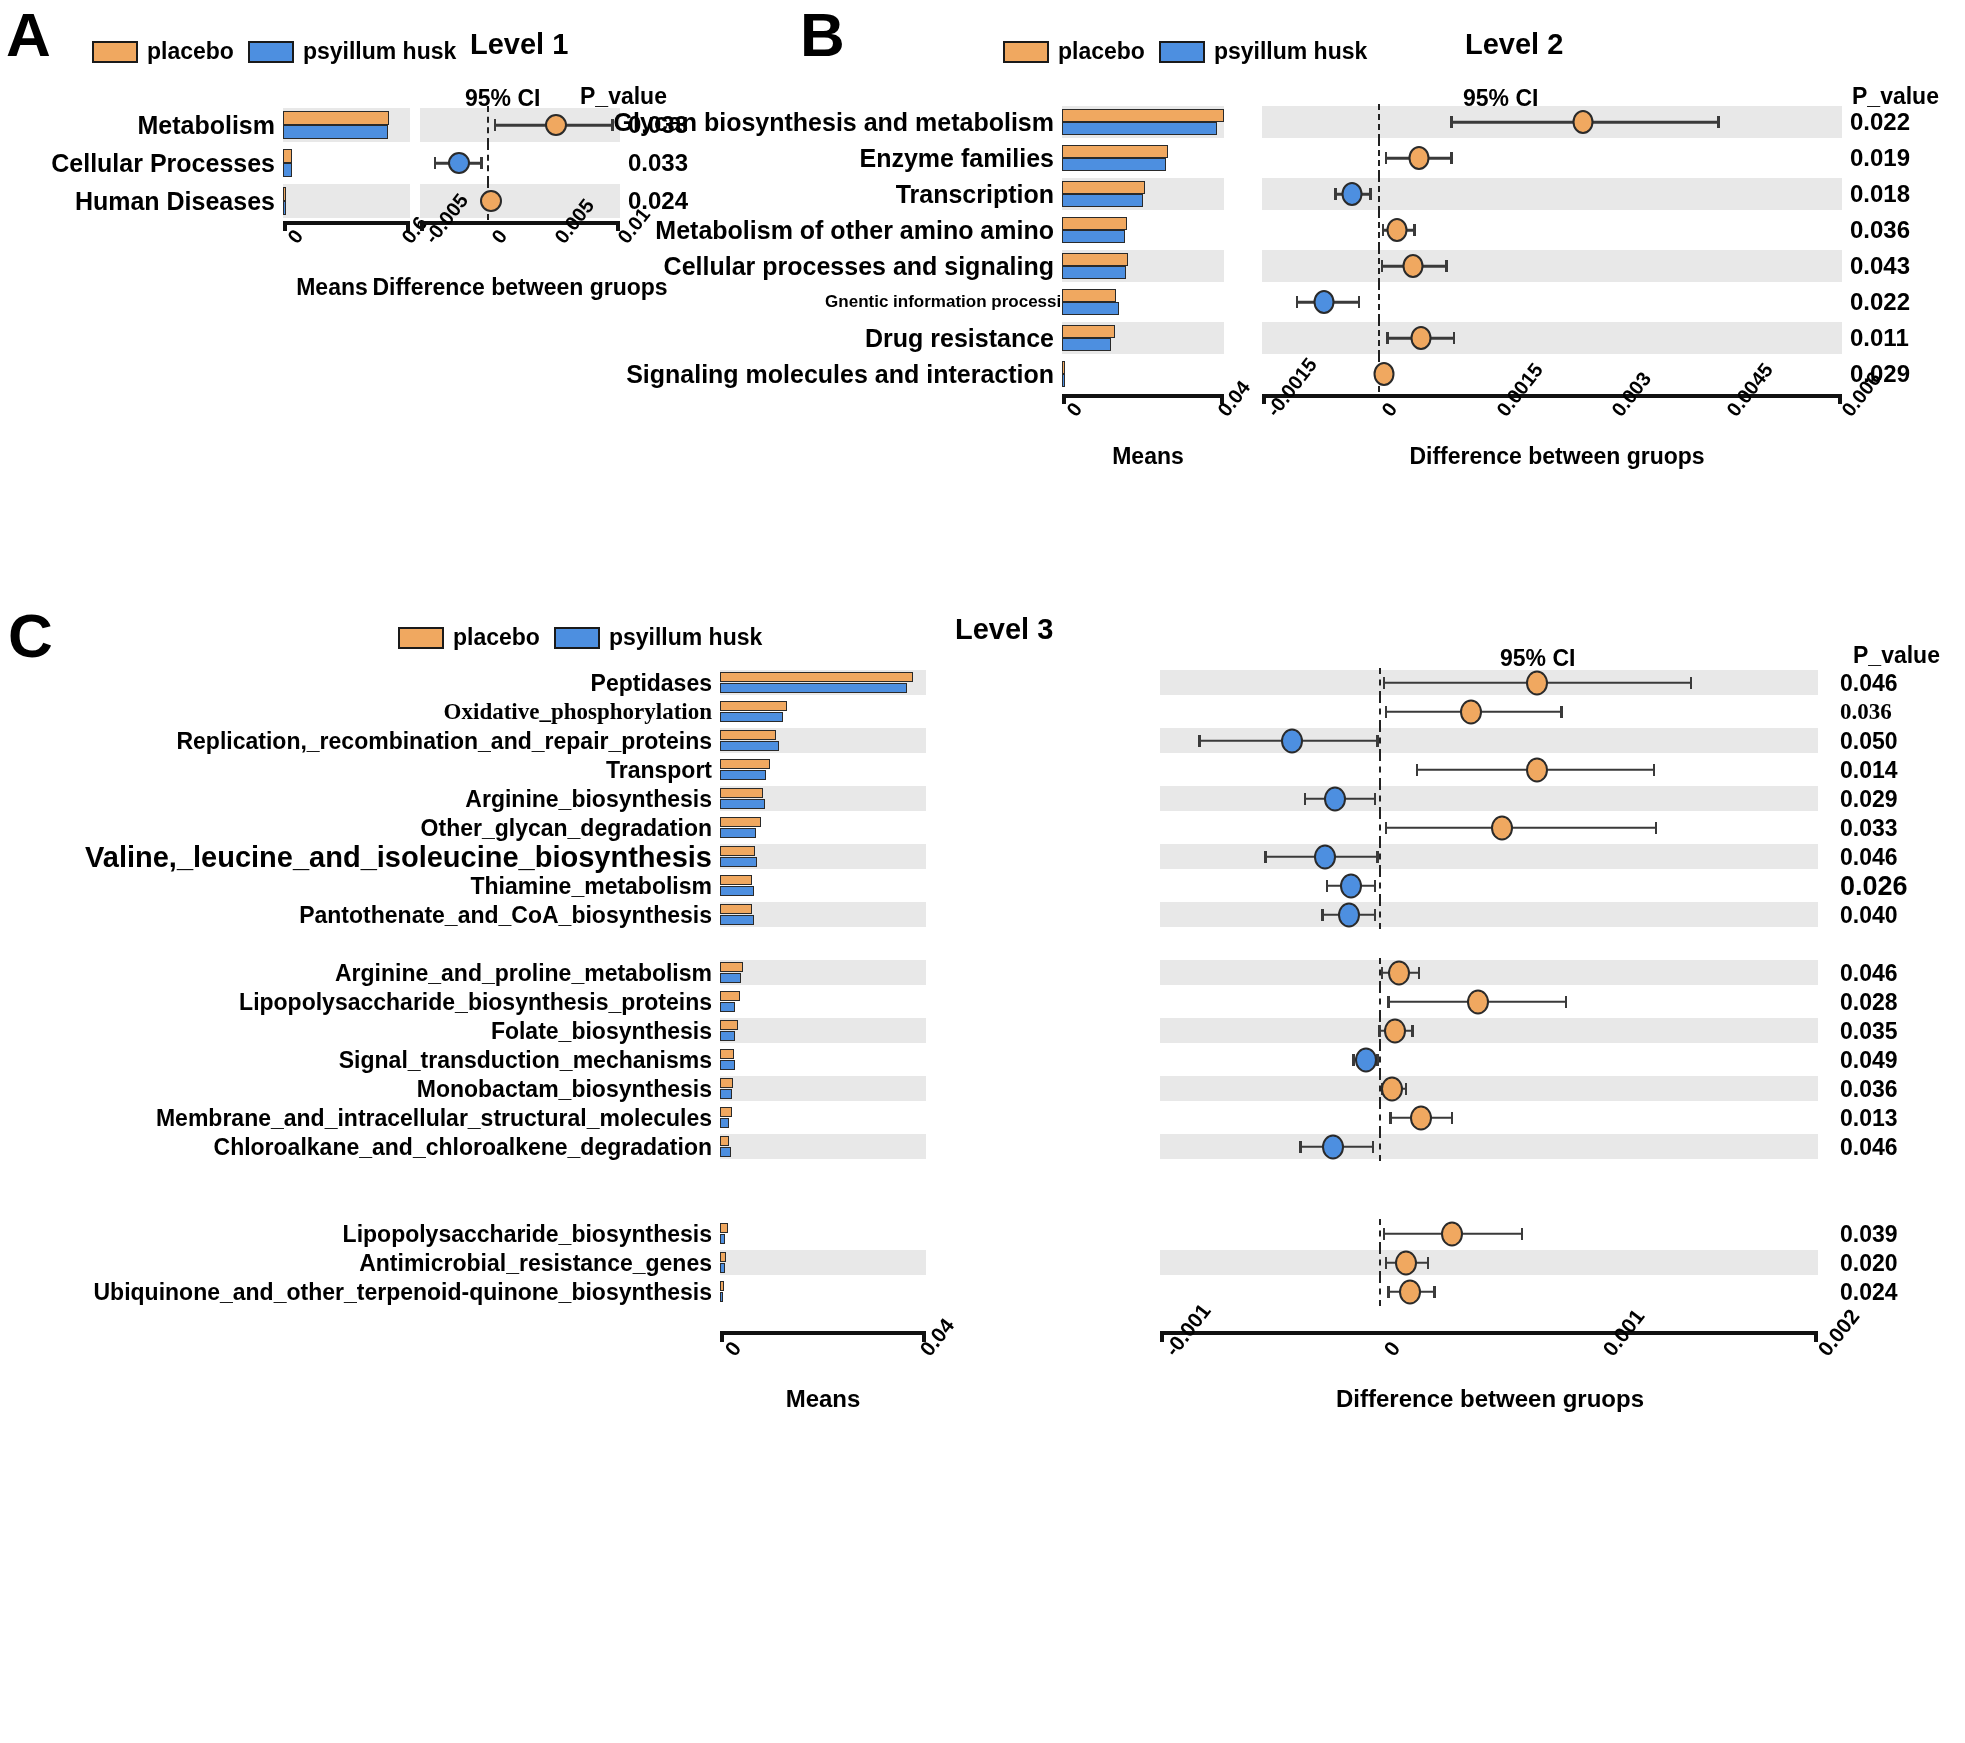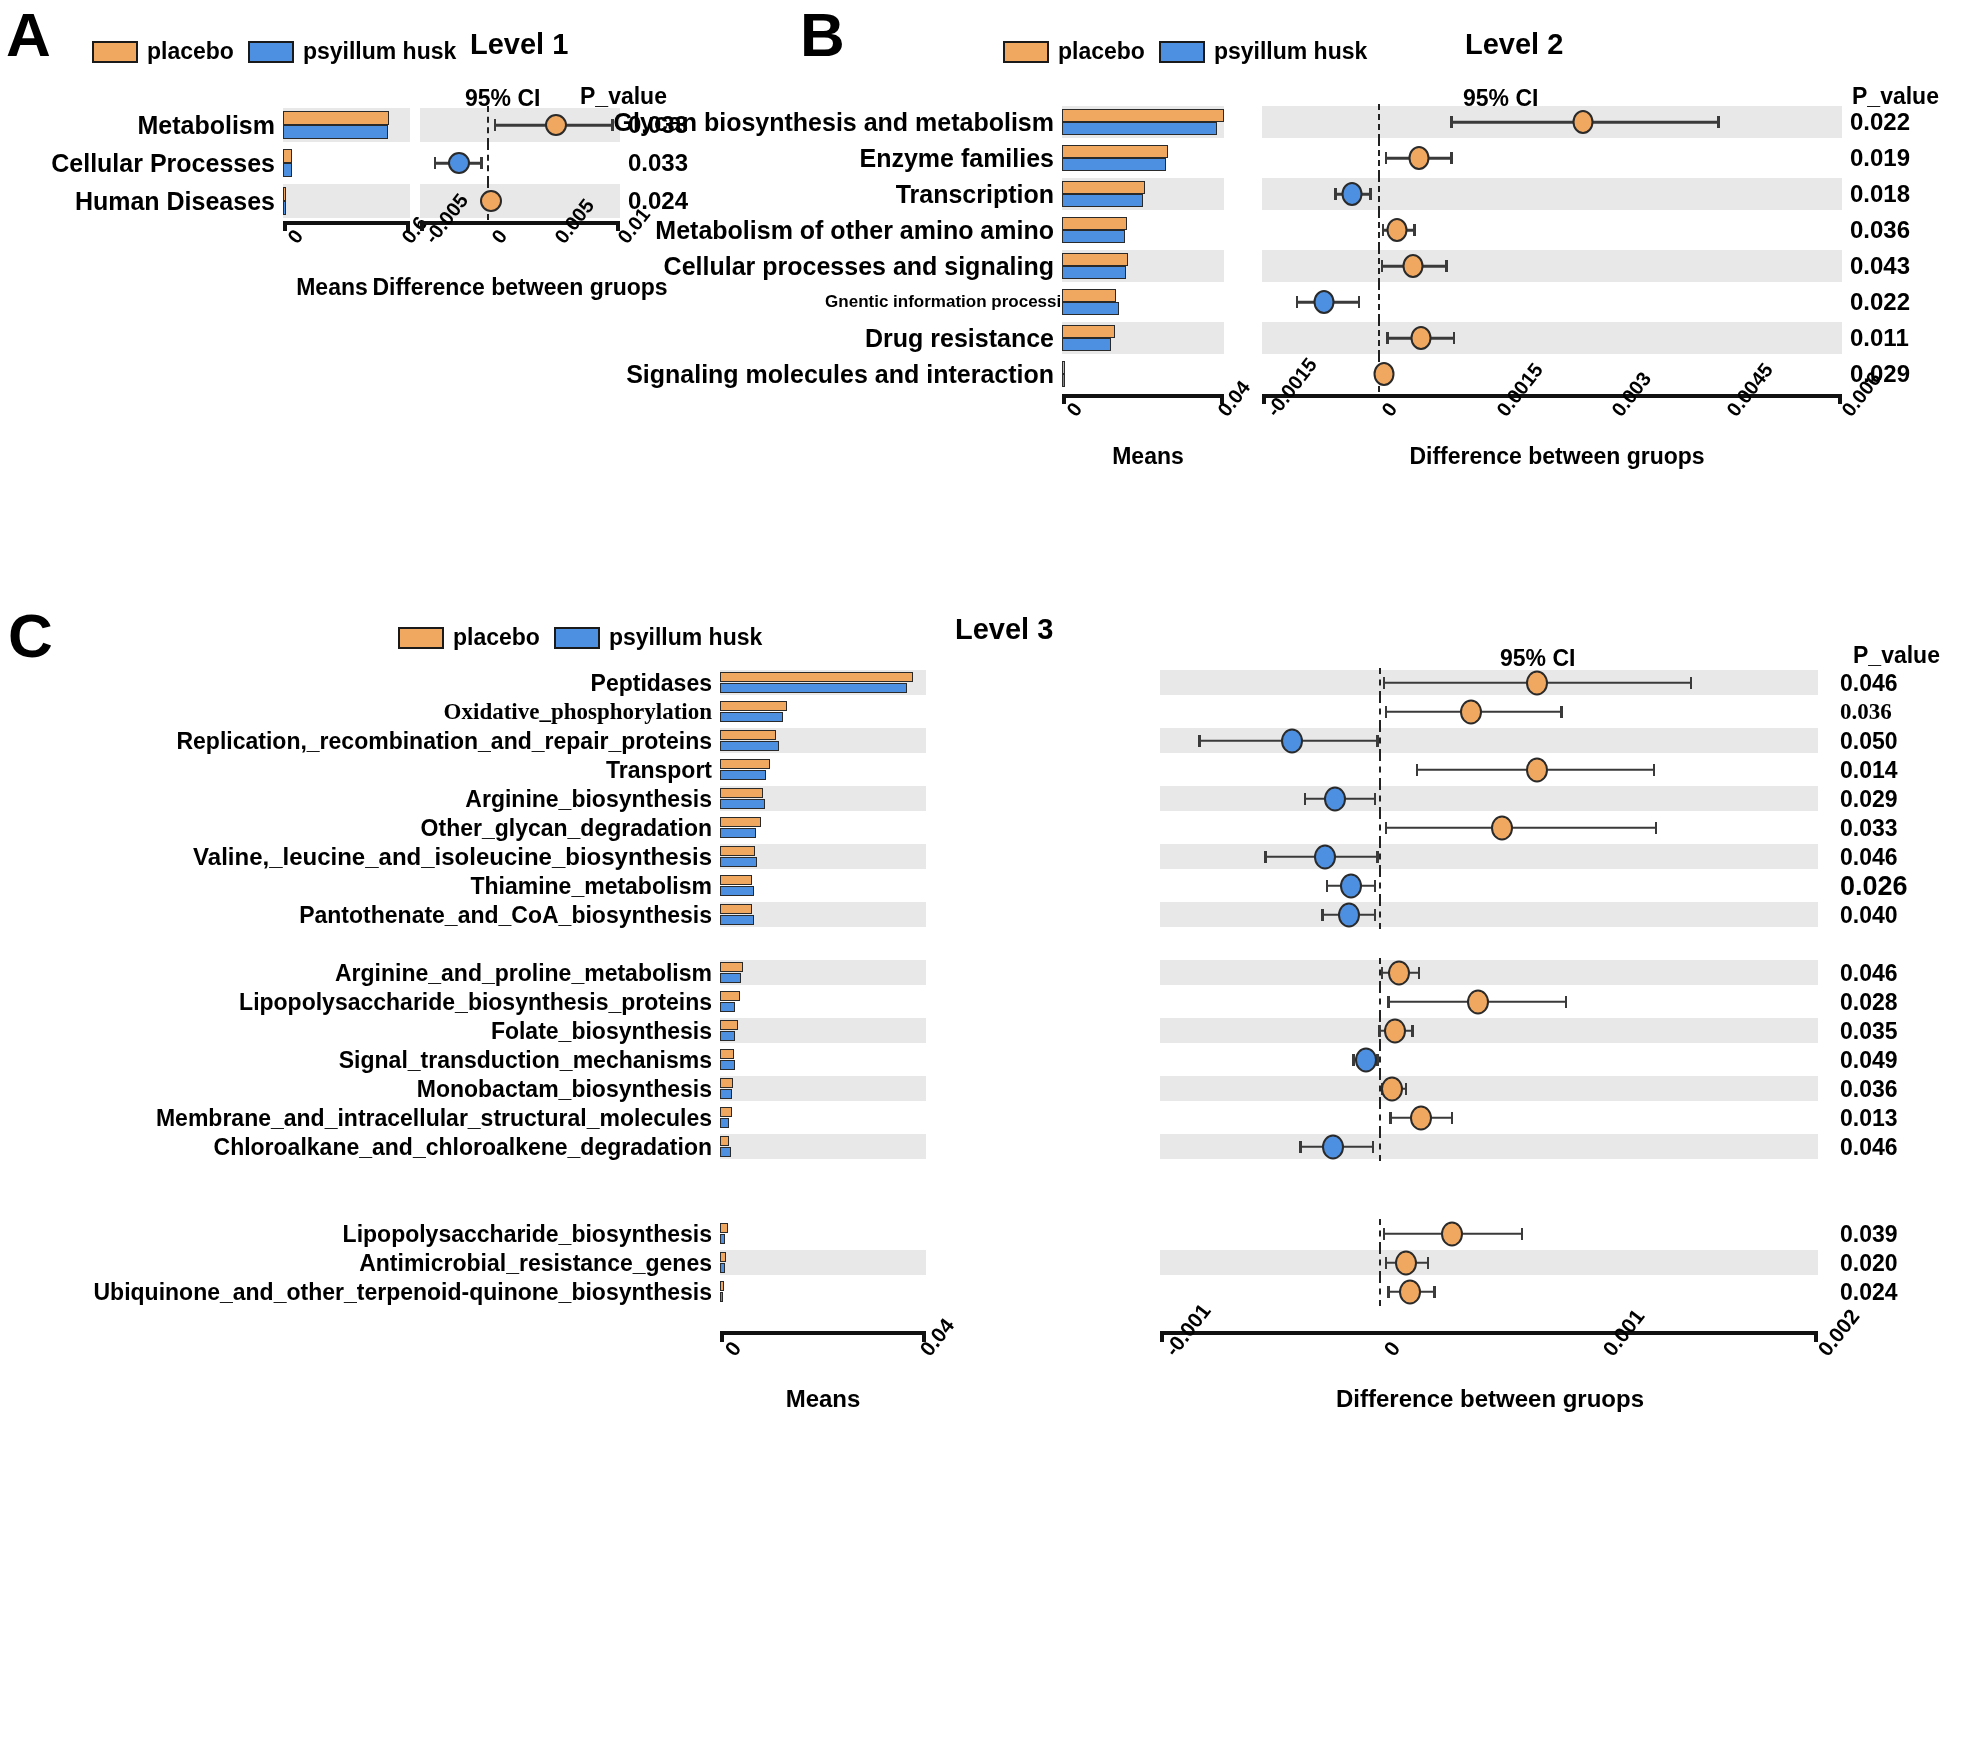--- a/index.html
+++ b/index.html
@@ -389,21 +389,21 @@
       <div class="zeroline" style="left: 1379.33px; top: 0px; bottom: 0px;"></div>
       <div class="whisker" style="left: 1385.91px; width: 269.78px;"></div>
       <div class="cap" style="left: 1384.91px; height: 12px;"></div>
       <div class="cap" style="left: 1654.69px; height: 12px;"></div>
       <div class="dot dot-o" style="left: 1502.16px; width: 22px; height: 25px;"></div>
       <div class="pval" style="left: 1840px; font-size: 23px;">0.033</div>
     </div>
     <div class="row" style="position: absolute; left: 0px; right: 0px; top: 174px; height: 29px;">
       <div class="band-left" style="left: 720px; width: 206px; top: 2px; bottom: 2px;"></div>
       <div class="band-right" style="left: 1160px; width: 658px; top: 2px; bottom: 2px;"></div>
-      <div class="cat-label" style="right: 1253px; font-size: 24px;">Valine,_leucine_and_isoleucine_biosynthesis</div>
+      <div class="cat-label" style="right: 1253px; font-size: 29px;">Valine,_leucine_and_isoleucine_biosynthesis</div>
       <div class="bar bar-o" style="left: 720px; top: 3.77px; height: 10.73px; width: 35.02px;"></div>
       <div class="bar bar-b" style="left: 720px; top: 14.5px; height: 10.73px; width: 37.08px;"></div>
       <div class="zeroline" style="left: 1379.33px; top: 0px; bottom: 0px;"></div>
       <div class="whisker" style="left: 1265.28px; width: 111.86px;"></div>
       <div class="cap" style="left: 1264.28px; height: 12px;"></div>
       <div class="cap" style="left: 1376.14px; height: 12px;"></div>
       <div class="dot dot-b" style="left: 1324.5px; width: 22px; height: 25px;"></div>
       <div class="pval" style="left: 1840px; font-size: 23px;">0.046</div>
     </div>
     <div class="row" style="position: absolute; left: 0px; right: 0px; top: 203px; height: 29px;">

